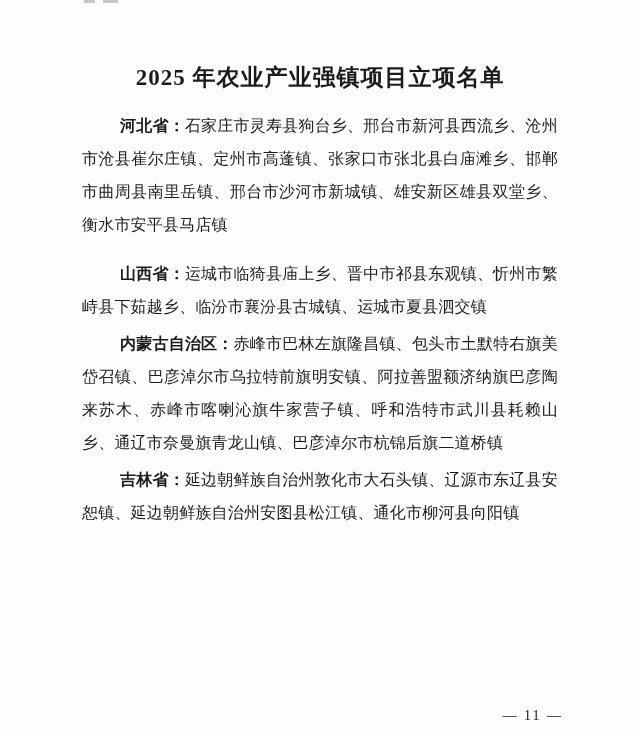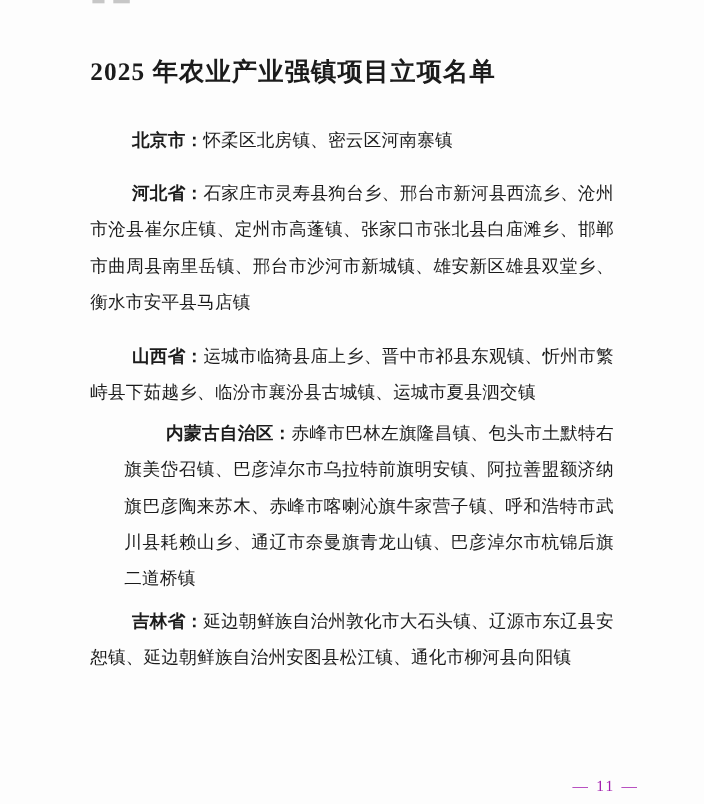--- a/index.html
+++ b/index.html
@@ -26,73 +26,70 @@
   .artifact.a1 { left: 84px;  top: 0; width: 11px; height: 3px; }
   .artifact.a2 { left: 103px; top: 0; width: 15px; height: 3px; }
 
   .content {
     position: absolute;
     left: 82px;
     top: 0;
     width: 476px;
   }
   .doc-title {
-    margin: 0;
+    margin: 12px;
     padding-top: 50px;
     font-size: 23px;
     line-height: 32px;
     font-weight: bold;
-    text-align: left;
+    text-align: center;
     letter-spacing: 1px;
     white-space: nowrap;
   }
   p.entry {
     margin: 0;
     font-size: 16px;
     line-height: 33px;
     letter-spacing: 0.2px;
     text-align: justify;
     text-justify: inter-ideograph;
     text-indent: 38px;
   }
   p.entry .region { font-weight: bold; }
   p.e1 { margin-top: 30px; }
   p.e2 { margin-top: 0; }
   p.e3 { margin-top: 15px; }
   p.e4 { margin-top: 16px; }
-  p.e5 { margin-top: 4px; margin-left: 31px; }
+  p.e5 { margin-top: 4px; }
   p.e6 { margin-top: 11px; }
-  p.e7 { margin-top: 6px; }
+  p.e7 { margin-top: 6px; font-family: Liberation Mono, monospace; }
 
   .page-number {
     position: absolute;
     top: 706px;
-    right: 59px;
+    right: 77px;
     font-size: 14px;
     line-height: 20px;
     letter-spacing: 2px;
-    color: #a21caf;
+    color: #0f172a;
     white-space: nowrap;
   }
 </style>
 </head>
 <body>
 
 <div class="page">
 
   <span class="artifact a1"></span>
   <span class="artifact a2"></span>
 
   <div class="content">
 
     <h1 class="doc-title">2025 年农业产业强镇项目立项名单</h1>
 
-    <p class="entry e1">
-      <span class="region">北京市：</span><span>怀柔区北房镇、密云区河南寨镇</span>
-    </p>
 
 
     <p class="entry e3">
       <span class="region">河北省：</span><span>石家庄市灵寿县狗台乡、邢台市新河县西流乡、沧州市沧县崔尔庄镇、定州市高蓬镇、张家口市张北县白庙滩乡、邯郸市曲周县南里岳镇、邢台市沙河市新城镇、雄安新区雄县双堂乡、衡水市安平县马店镇</span>
     </p>
 
     <p class="entry e4">
       <span class="region">山西省：</span><span>运城市临猗县庙上乡、晋中市祁县东观镇、忻州市繁峙县下茹越乡、临汾市襄汾县古城镇、运城市夏县泗交镇</span>
     </p>
 

